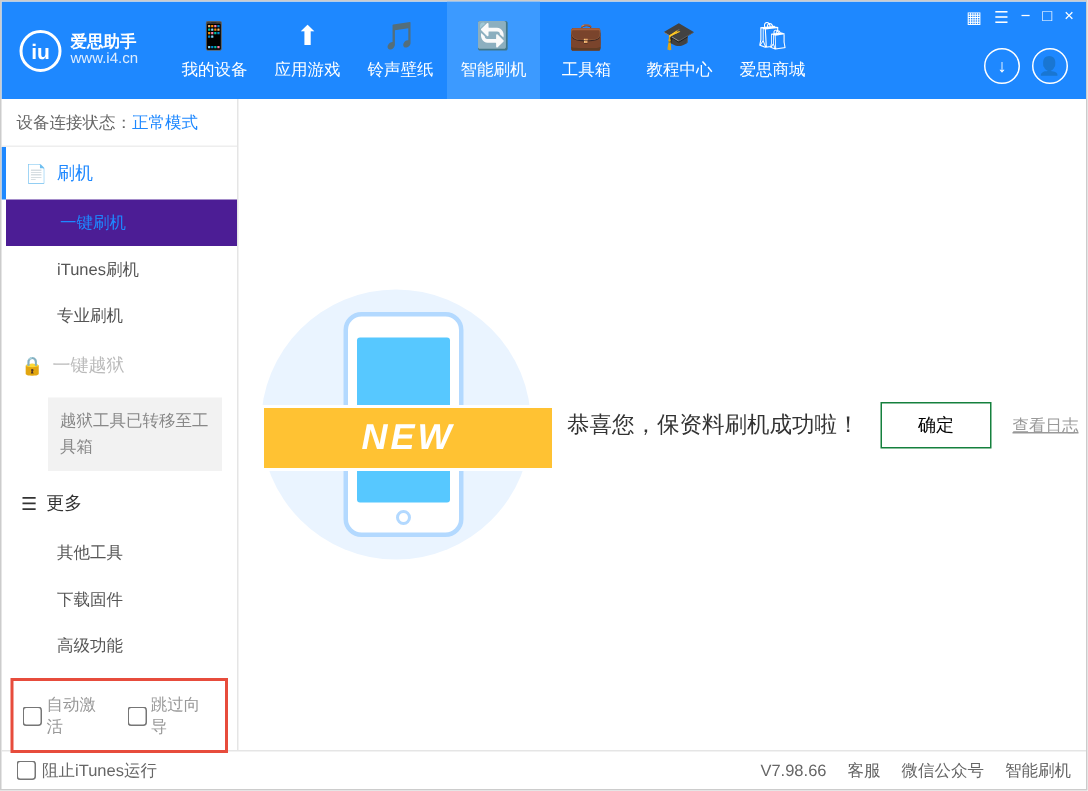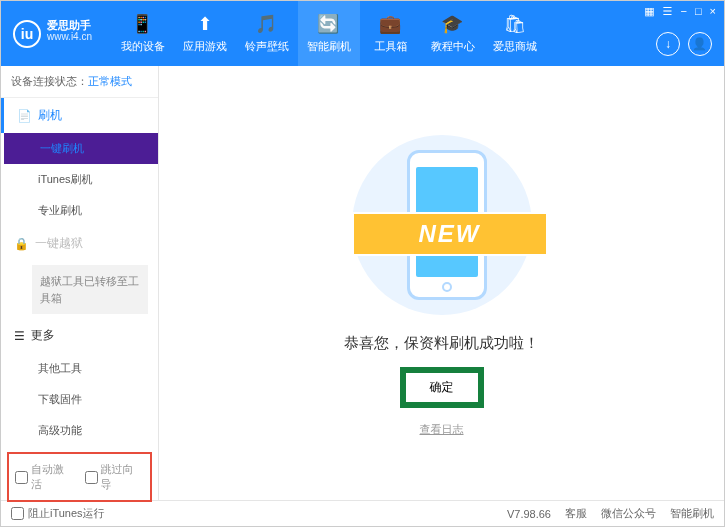--- a/index.html
+++ b/index.html
@@ -1,19 +1,19 @@
 <!DOCTYPE html>
 <html><head>
 <meta charset="utf-8">
 <style>
 * { margin: 0; padding: 0; box-sizing: border-box; }
 body { font-family: "Microsoft YaHei", sans-serif; font-size: 12px; color: #333; background: #fff; width: 725px; height: 527px; overflow: hidden; border: 1px solid #ccc; }
 
 .header { background: #1e88ff; height: 65px; display: flex; align-items: center; padding: 0 12px; position: relative; }
-.logo-area { display: flex; align-items: flex-start; gap: 6px; margin-right: 20px; }
+.logo-area { display: flex; align-items: center; gap: 6px; margin-right: 20px; }
 .logo-circle { width: 28px; height: 28px; border: 2px solid #fff; border-radius: 50%; display: flex; align-items: center; justify-content: center; color: #fff; font-weight: bold; font-size: 14px; }
 .logo-text { color: #fff; }
 .logo-title { font-size: 11px; font-weight: bold; line-height: 1; }
 .logo-url { font-size: 10px; opacity: .85; }
 
 .top-nav { display: flex; height: 100%; }
 .top-nav-item { width: 62px; display: flex; flex-direction: column; align-items: center; justify-content: center; color: #fff; font-size: 11px; cursor: pointer; gap: 4px; }
 .top-nav-item.active { background: #3c9aff; }
 .top-nav-item .icon { font-size: 18px; }
 
@@ -32,30 +32,30 @@
 .side-header.active-group { border-left: 3px solid #1e88ff; color: #1e88ff; margin-left: -3px; padding-left: 13px; }
 .side-item { padding: 8px 10px 8px 34px; font-size: 11px; color: #555; cursor: pointer; }
 .side-item.active { background: #4c1d95; color: #1e88ff; padding-left: 36px; }
 .side-note { margin: 4px 10px 4px 28px; background: #f2f2f2; padding: 8px; font-size: 11px; color: #888; text-align: left; line-height: 1.5; }
 .side-header .lock { color: #bbb; }
 
 .checkbox-row { margin: 6px; padding: 8px 6px; border: 2px solid #e74c3c; display: flex; gap: 10px; font-size: 11px; color: #999; }
 .checkbox-row label { display: flex; align-items: center; gap: 3px; cursor: pointer; }
 .checkbox-row input { cursor: pointer; }
 
-.main { flex: 1; display: flex; flex-direction: column; align-items: center; justify-content: center; gap: 14px; position: relative; }
+.main { flex: 1; display: flex; flex-direction: row; align-items: center; justify-content: center; gap: 14px; position: relative; }
 .illus { width: 200px; height: 190px; position: relative; }
 .illus-circle { width: 180px; height: 180px; border-radius: 50%; background: #eaf4ff; position: absolute; top: 5px; left: 10px; }
 .illus-phone { position: absolute; left: 65px; top: 20px; width: 80px; height: 150px; background: #fff; border: 3px solid #b3d9ff; border-radius: 12px; }
 .illus-screen { position: absolute; top: 14px; left: 6px; right: 6px; bottom: 20px; background: #57c8ff; border-radius: 2px; }
 .illus-home { position: absolute; bottom: 5px; left: 50%; transform: translateX(-50%); width: 10px; height: 10px; border: 2px solid #b3d9ff; border-radius: 50%; }
 .illus-banner { position: absolute; top: 82px; left: 10px; right: -6px; }
 .illus-banner-body { background: #ffc233; color: #fff; font-weight: 900; font-size: 24px; text-align: center; padding: 6px 0; font-style: italic; letter-spacing: 2px; border: 2px solid #fff; }
 .success-text { font-size: 15px; color: #333; }
-.ok-btn { border: 6px solid #15803d; background: #fff; padding: 6px 24px; font-size: 12px; cursor: pointer; }
+.ok-btn { border: 1px solid #15803d; background: #fff; padding: 6px 24px; font-size: 12px; cursor: pointer; }
 .log-link { font-size: 11px; color: #999; cursor: pointer; text-decoration: underline; }
 
 .footer { height: 26px; border-top: 1px solid #e5e5e5; display: flex; align-items: center; padding: 0 10px; font-size: 11px; color: #666; gap: 14px; }
 .footer .left { display: flex; align-items: center; gap: 4px; }
 .footer .spacer { flex: 1; }
 .footer span.link { cursor: pointer; }
 </style>
 </head>
 <body>
 

